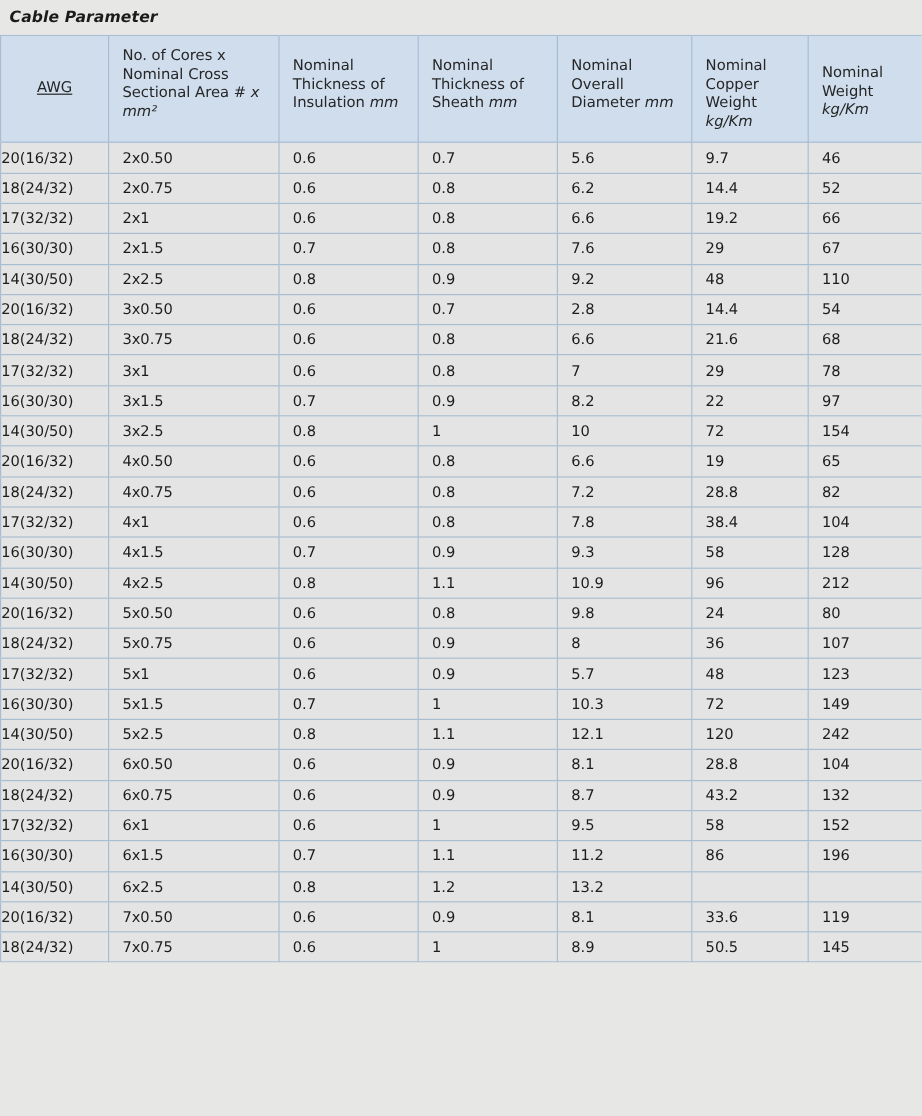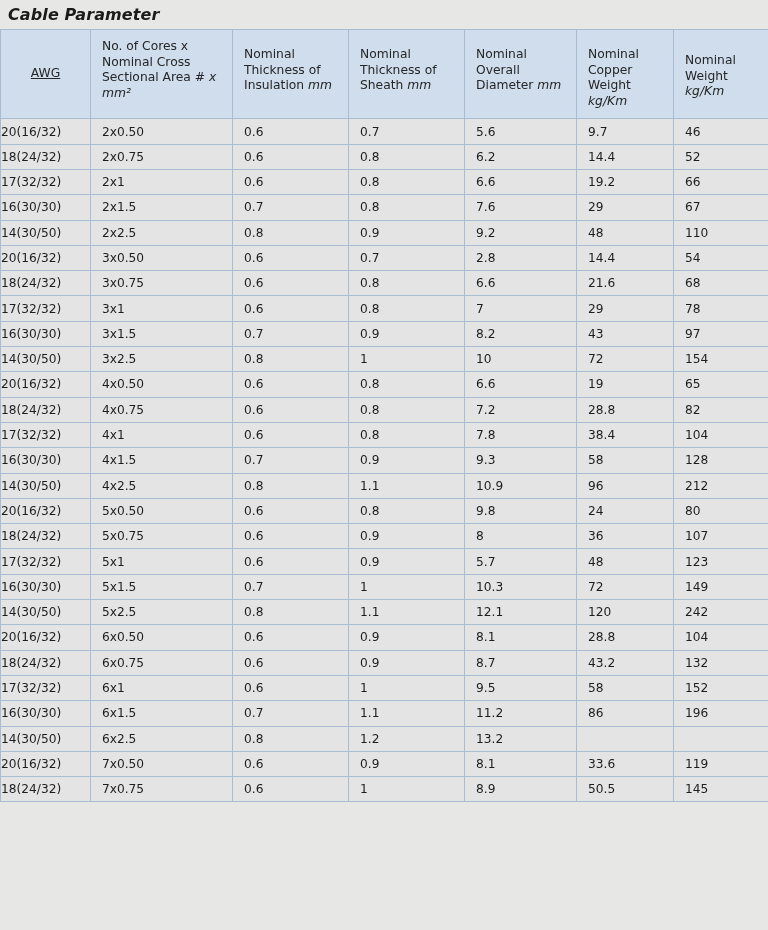--- a/index.html
+++ b/index.html
@@ -15,21 +15,21 @@
 
   #page {
     width: 768px;
     height: 930px;
     position: relative;
     background: #e7e7e5;
     overflow: hidden;
   }
 
   .page-title {
-    font-size: 16px;
+    font-size: 13px;
     font-weight: bold;
     font-style: italic;
     color: #1b1b1b;
     padding: 7px 0 0 8px;
     letter-spacing: 0.1px;
     line-height: 16px;
     height: 29px;
   }
 
   .table-wrap {
@@ -227,21 +227,21 @@
             <td>7</td>
             <td>29</td>
             <td>78</td>
           </tr>
           <tr>
             <td class="awg-cell">16(30/30)</td>
             <td>3x1.5</td>
             <td>0.7</td>
             <td>0.9</td>
             <td>8.2</td>
-            <td>43</td>
+            <td>22</td>
             <td>97</td>
           </tr>
           <tr>
             <td class="awg-cell">14(30/50)</td>
             <td>3x2.5</td>
             <td>0.8</td>
             <td>1</td>
             <td>10</td>
             <td>72</td>
             <td>154</td>

